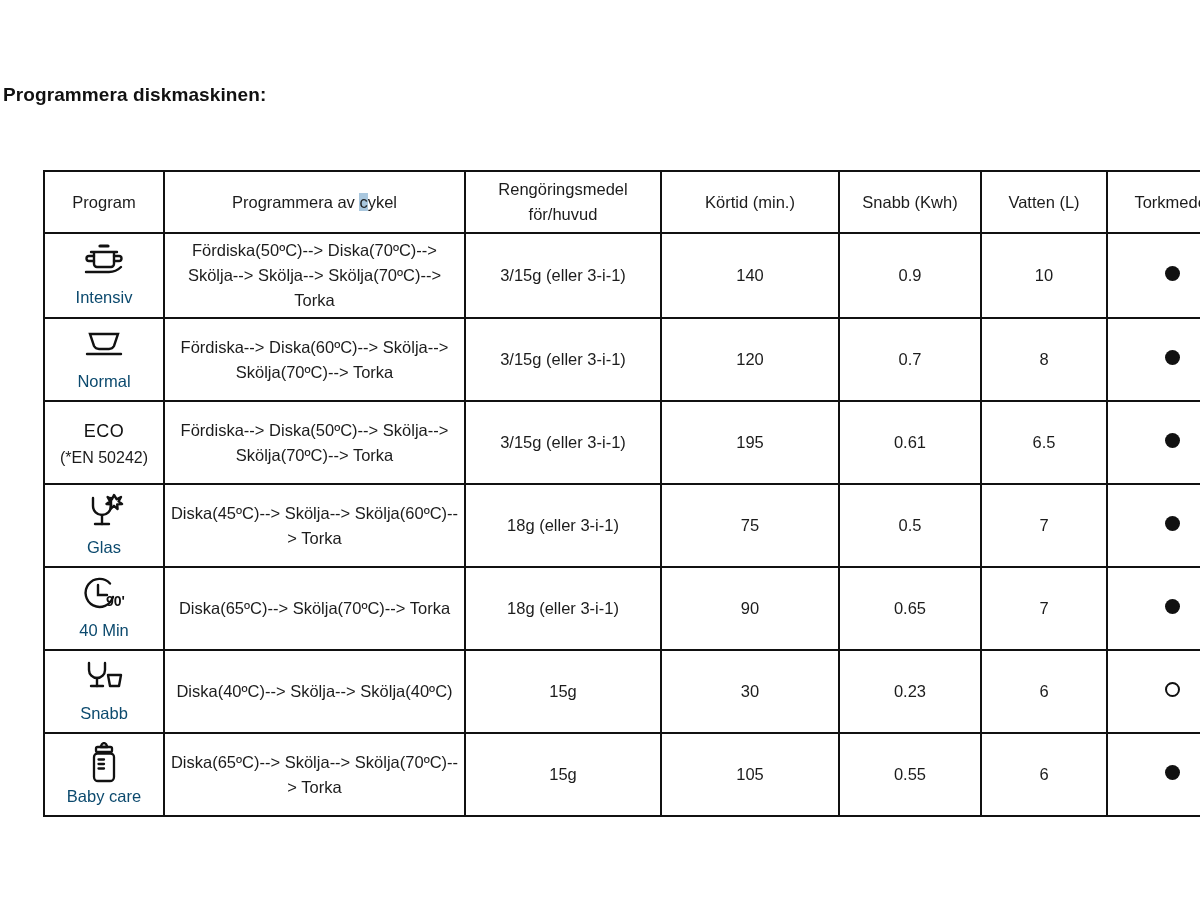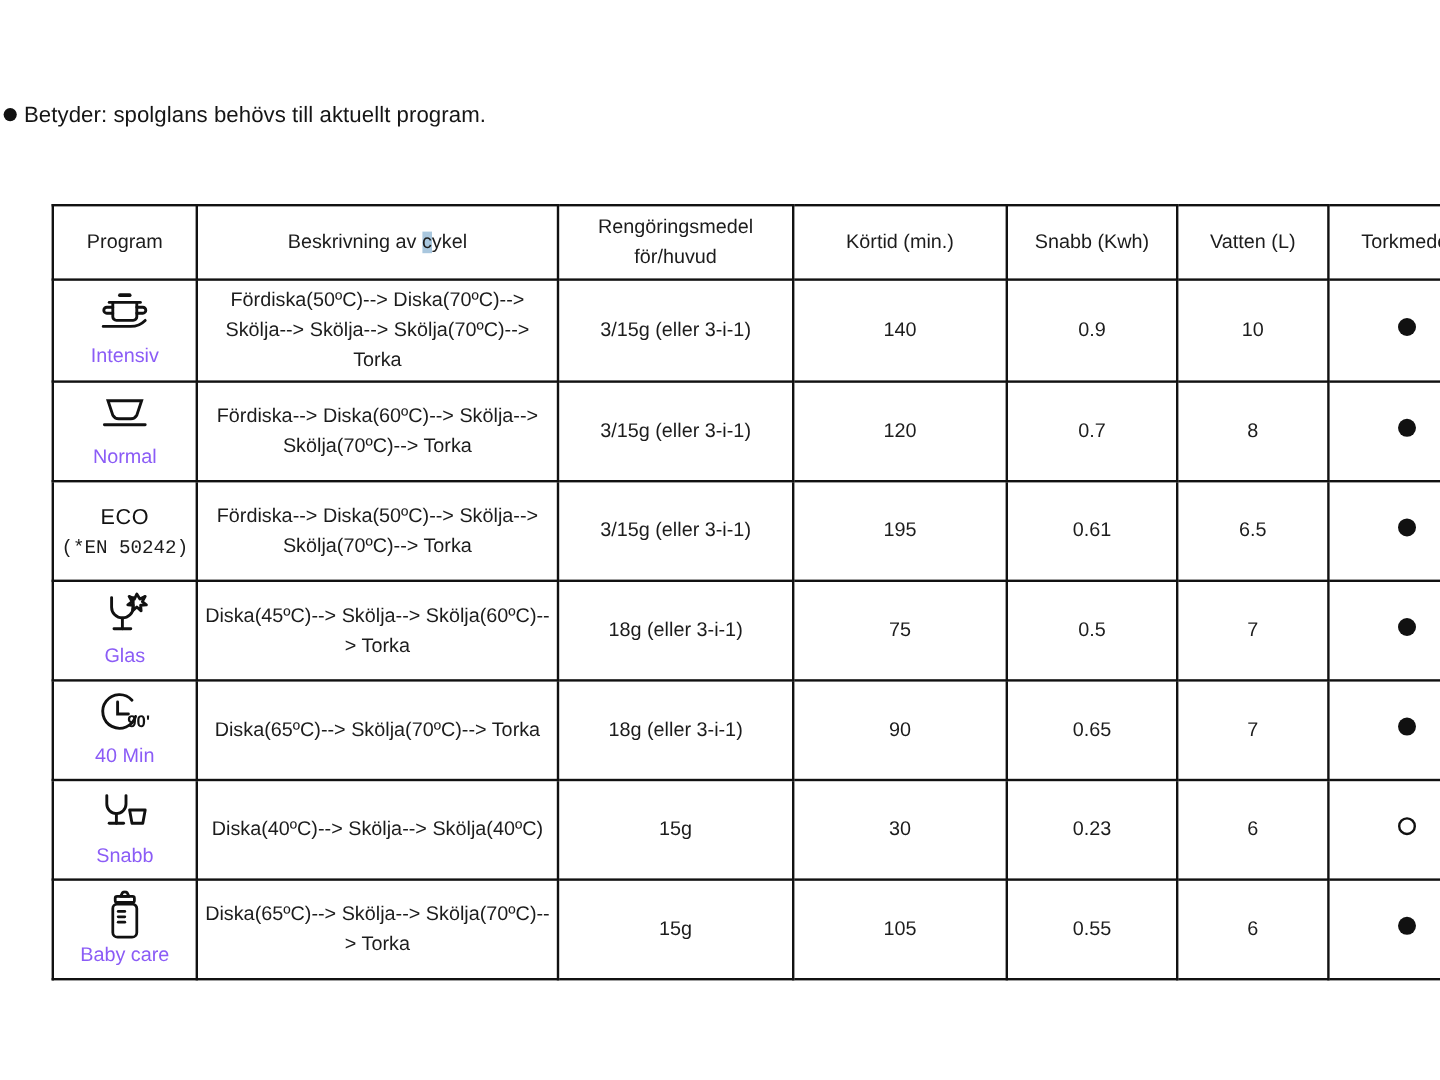--- a/index.html
+++ b/index.html
@@ -106,33 +106,32 @@
     gap: 2px;
   }
   .prog-icon {
     display: block;
     height: 42px;
     line-height: 0;
   }
   .prog-label {
     font-size: 16.5px;
     line-height: 21px;
-    color: #8b5cf6;
+    color: #0c4a6e;
   }
   .eco-big {
     font-size: 18px;
     line-height: 27px;
     letter-spacing: 0.5px;
     color: #111;
   }
   .eco-sub {
     font-size: 16px;
     line-height: 21px;
     color: #1c1c1c;
-    font-family: Liberation Mono, monospace;
   }
 
   
   .dot-filled {
     display: inline-block;
     width: 15px;
     height: 15px;
     border-radius: 50%;
     background: #111;
   }
@@ -146,38 +145,38 @@
     box-sizing: border-box;
   }
   svg { display: block; }
 </style>
 </head>
 <body>
 
 <div class="page">
 
   <div class="intro">
-    <p class="intro-line"><span class="legend-dot"></span><span>Betyder: spolglans behövs till aktuellt program.</span></p>
+    <p class="intro-title">Programmera diskmaskinen:</p>
   </div>
 
   <div class="table-wrap">
     <table class="prog">
       <colgroup>
         <col class="c-prog">
           <col class="c-desc">
           <col class="c-det">
         <col class="c-time">
           <col class="c-ener">
           <col class="c-wat">
           <col class="c-dry">
       </colgroup>
       <thead>
         <tr>
           <th>Program</th>
-          <th class="hdr-desc"><span>Beskrivning av </span><span class="sel">c</span><span>ykel</span></th>
+          <th class="hdr-desc"><span>Programmera av </span><span class="sel">c</span><span>ykel</span></th>
           <th><span>Rengöringsmedel</span><br><span>för/huvud</span></th>
           <th>Körtid (min.)</th>
           <th>Snabb (Kwh)</th>
           <th>Vatten (L)</th>
           <th>Torkmedel</th>
         </tr>
       </thead>
       <tbody id="tbody">
           <tr>
             <td>

